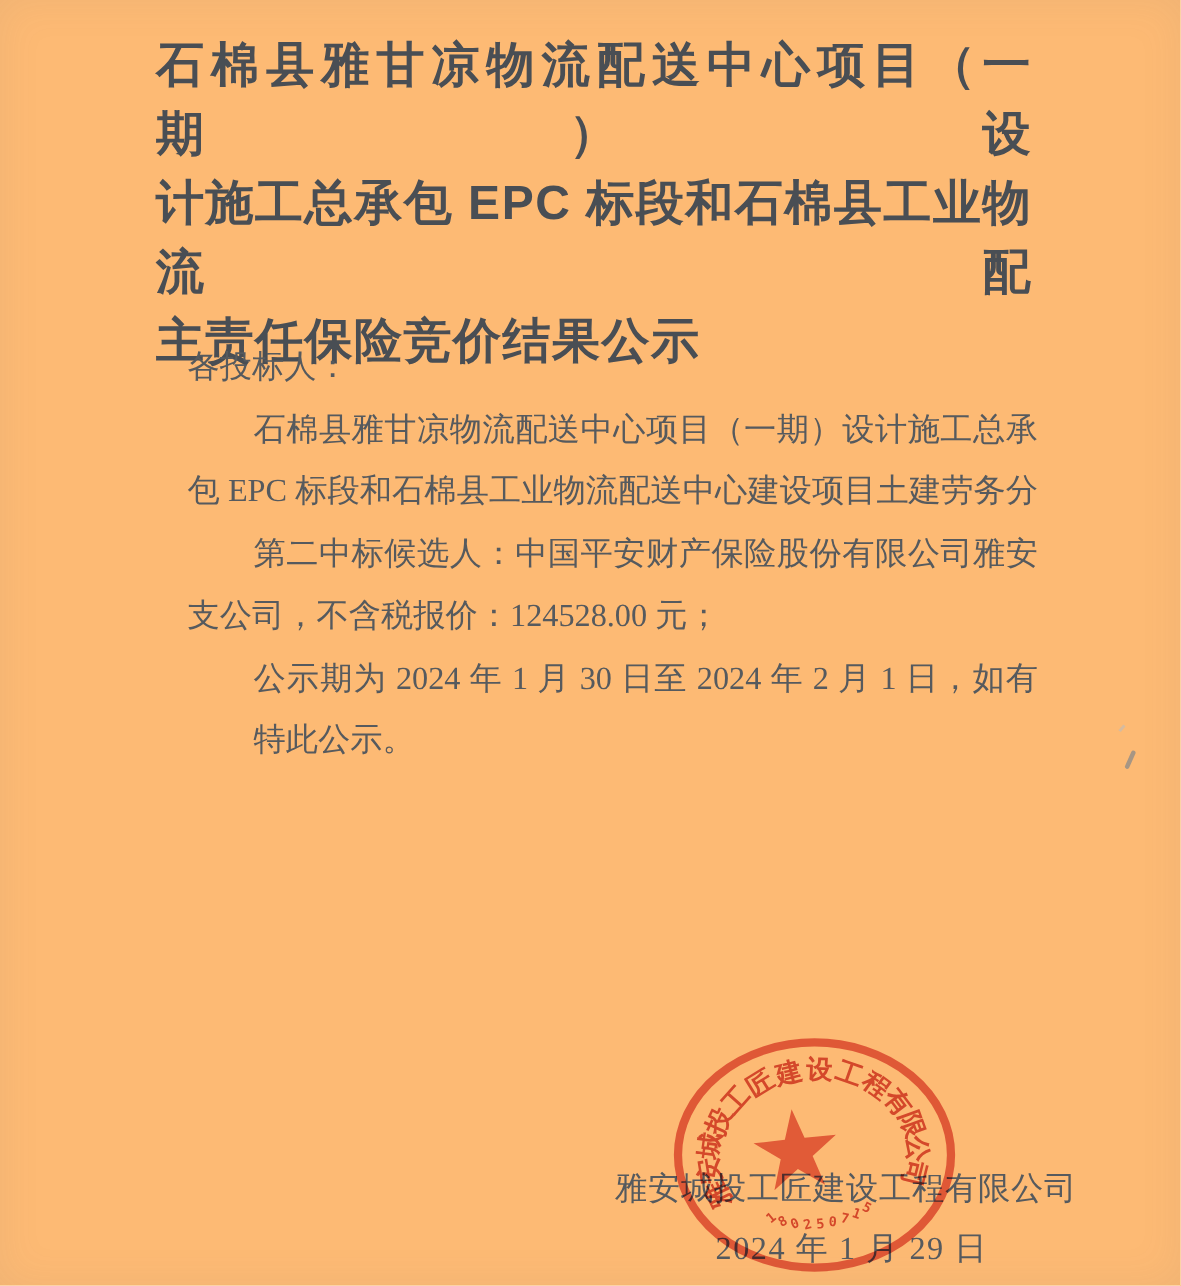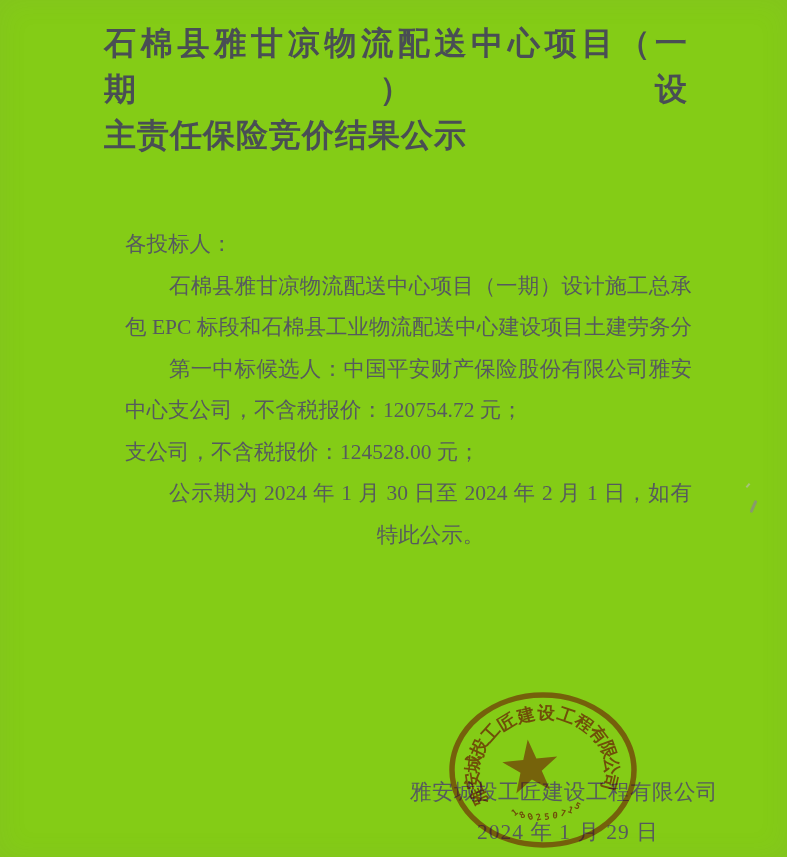--- a/index.html
+++ b/index.html
@@ -1,20 +1,20 @@
 <!DOCTYPE html>
 <html><head>
 <meta charset="utf-8">
 <style>
   html,body { margin:0; padding:0; }
   .page {
     position: relative;
     width: 787px;
     height: 857px;
-    background: #84cc16;
+    background: #fdba74;
     overflow: hidden;
     font-family: "Liberation Serif", "DejaVu Serif", serif;
     color: #4a4a4a;
   }
   
   .page::after{
     content:"";
     position:absolute; inset:0;
     box-shadow: inset 0 0 28px rgba(120,120,120,0.10);
     pointer-events:none;
@@ -38,21 +38,21 @@
     left:125px; top:224px; width:567px;
     color:#565a5e;
   }
   .body-line{
     font-size:21.5px;
     height:41.5px;
     line-height:41.5px;
     white-space:nowrap;
   }
   .body-line.justify{ white-space:normal; text-align:justify; text-align-last:justify; }
-  .body-line.indent{ padding-left:44px;text-align:center; }
+  .body-line.indent{ padding-left:44px; }
   .sig-company{
     position:absolute;
     left:374px; top:777px;
     font-size:21.5px;
     letter-spacing:0.5px;
     color:#565a5e;
     margin-left:36px;
   }
   .sig-date{
     position:absolute;
@@ -86,29 +86,29 @@
     opacity:0.6;
   }
 </style>
 </head>
 <body>
 
 <div class="page">
 
   <div class="title-block">
       <div class="title-line justify">石棉县雅甘凉物流配送中心项目（一期）设</div>
+      <div class="title-line justify">计施工总承包 EPC 标段和石棉县工业物流配</div>
       <div class="title-line center">主责任保险竞价结果公示</div>
     </div>
 
   <div class="body-block">
       <div class="body-line">各投标人：</div>
       <div class="body-line justify indent">石棉县雅甘凉物流配送中心项目（一期）设计施工总承</div>
       <div class="body-line justify">包 EPC 标段和石棉县工业物流配送中心建设项目土建劳务分</div>
-      <div class="body-line justify indent">第一中标候选人：中国平安财产保险股份有限公司雅安</div>
-      <div class="body-line">中心支公司，不含税报价：120754.72 元；</div>
+      <div class="body-line justify indent">第二中标候选人：中国平安财产保险股份有限公司雅安</div>
       <div class="body-line">支公司，不含税报价：124528.00 元；</div>
       <div class="body-line justify indent">公示期为 2024 年 1 月 30 日至 2024 年 2 月 1 日，如有</div>
       <div class="body-line indent">特此公示。</div>
     </div>
 
   <div class="sig-company">雅安城投工匠建设工程有限公司</div>
 
   <div class="sig-date">2024 年 1 月 29 日</div>
 
   <svg class="seal" viewBox="0 0 200 169">

